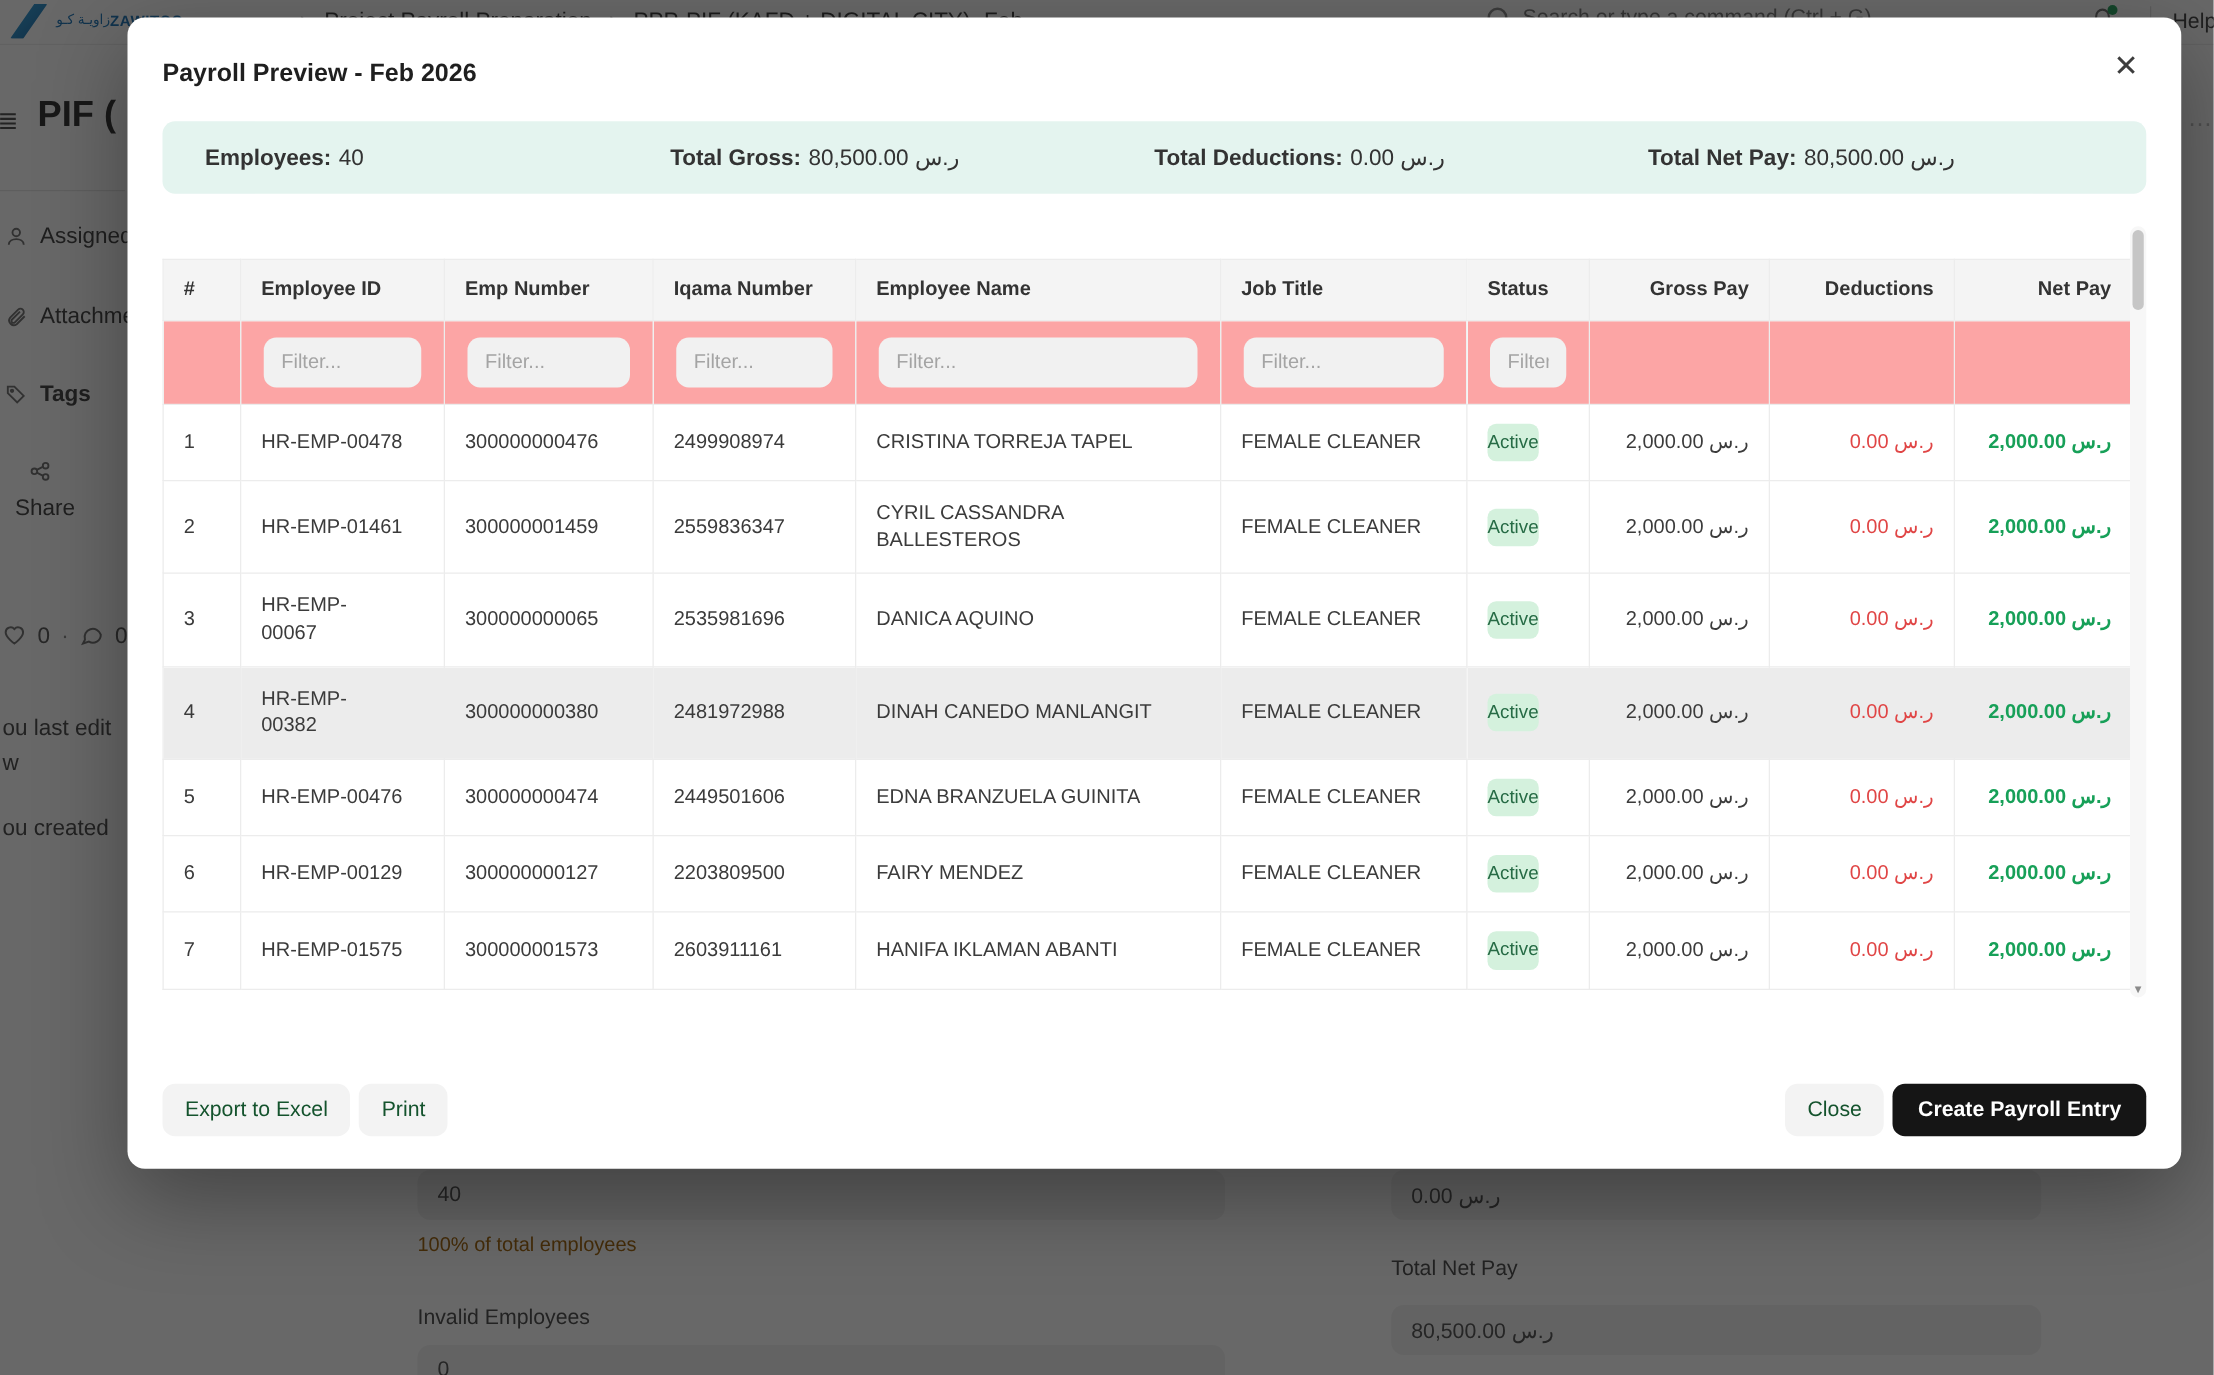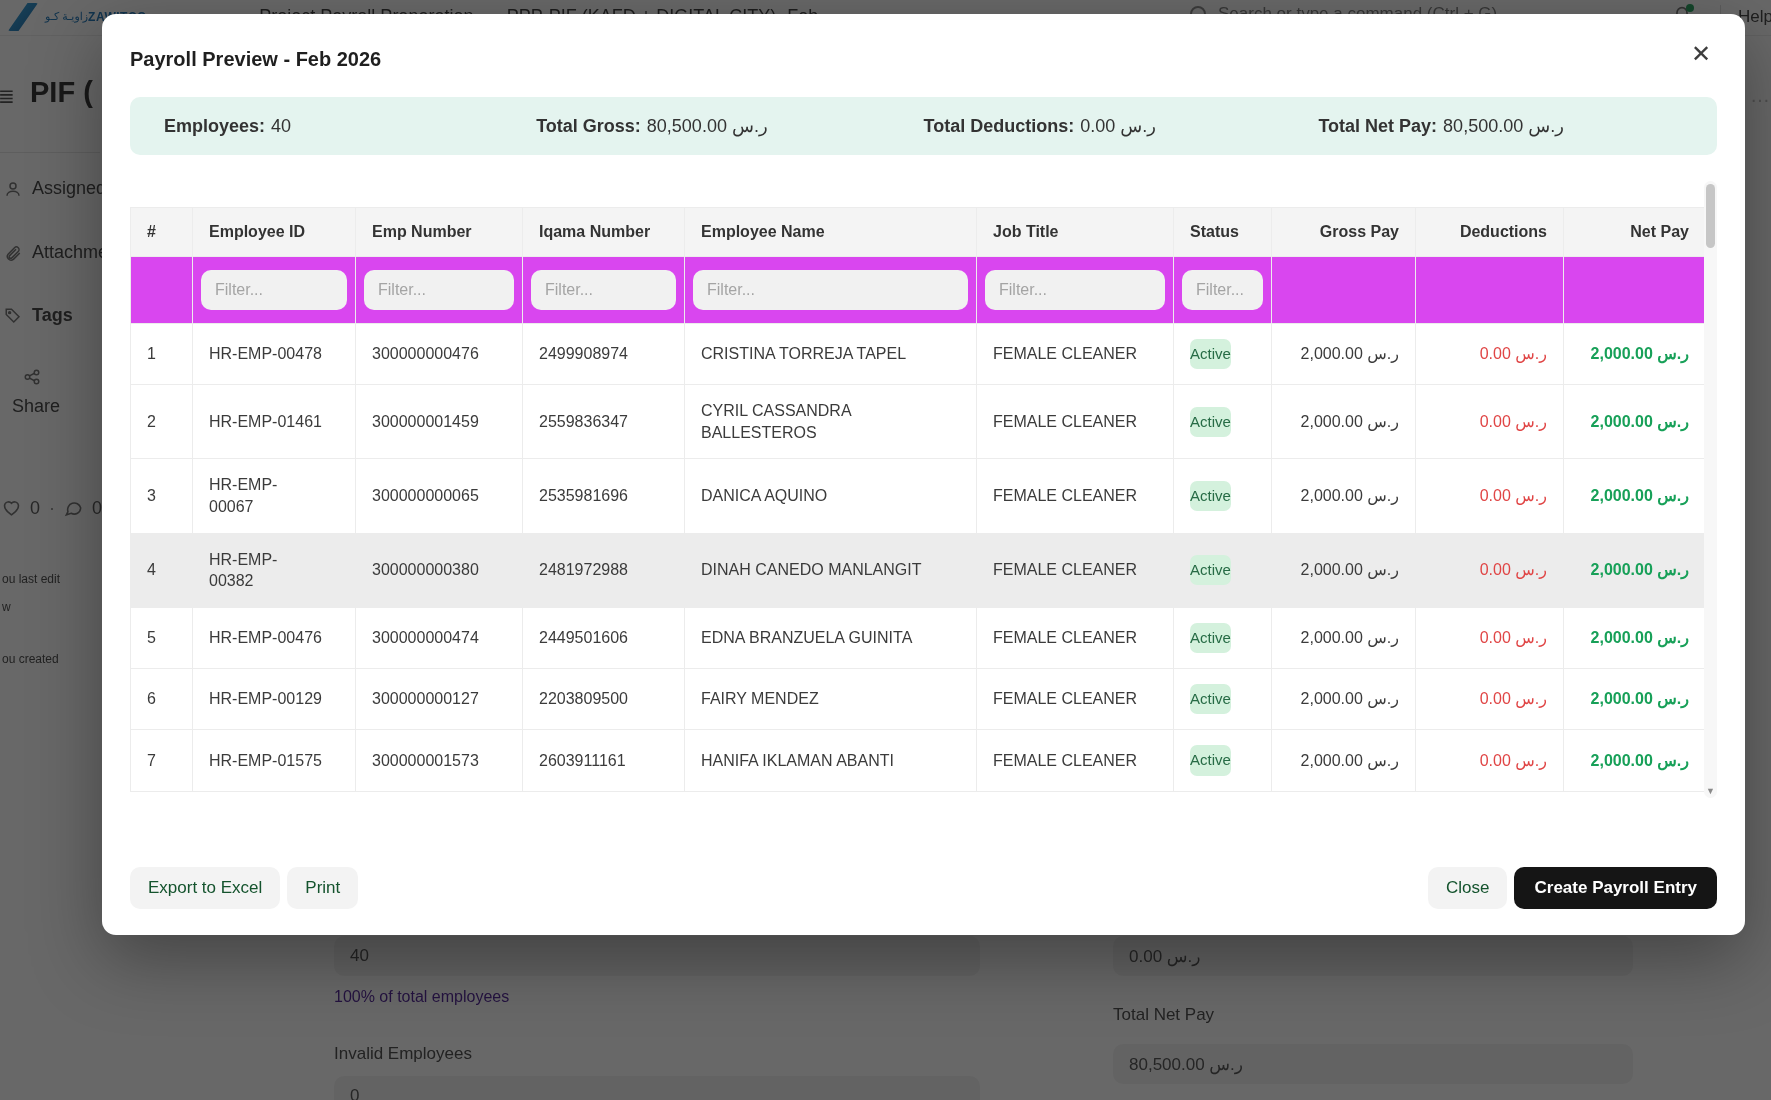--- a/index.html
+++ b/index.html
@@ -30,25 +30,25 @@
   .ellipsis-btn { position:absolute; left:1750px; top:84px; font-size:20px; color:#bdbdbd; letter-spacing:1px; }
 
   .page-heading { position:absolute; left:30px; top:76px; font-size:29px; font-weight:700; color:#2e2e2e; white-space:nowrap; }
   .heading-icon { position:absolute; left:-2px; top:84px; font-size:20px; color:#4a4a4a; }
   .heading-rule { position:absolute; left:0; top:152px; width:100px; height:1px; background:#e5e5e5; }
 
   .side-item { position:absolute; display:flex; align-items:center; gap:10px; font-size:18px; color:#3f3f3f; white-space:nowrap; }
   .side-item .ic { margin-left:-8px; display:flex; }
   .meta-row { position:absolute; display:flex; align-items:center; gap:9px; font-size:18px; color:#555; }
   .meta-dot { color:#888; }
-  .bg-smalltext { position:absolute; font-size:12px; color:#474747; white-space:nowrap; }
+  .bg-smalltext { position:absolute; font-size:18px; color:#474747; white-space:nowrap; }
 
   .field-box { position:absolute; background:#f2f2f2; border-radius:10px; height:40px; display:flex; align-items:center; padding:0 16px; font-size:17px; color:#4f4f4f; }
   .bg-label { position:absolute; font-size:17px; color:#484848; white-space:nowrap; }
-  .bg-help { position:absolute; font-size:16px; color:#4c1d95; white-space:nowrap; }
+  .bg-help { position:absolute; font-size:16px; color:#a16207; white-space:nowrap; }
 
   
   .overlay { position:absolute; inset:0; background:rgba(12,12,12,0.62); z-index:5; }
 
   
   .modal {
     position:absolute; left:102px; top:14px; width:1643px; height:921px; z-index:10;
     background:#fff; border-radius:14px; box-shadow:0 24px 70px rgba(0,0,0,.35);
     display:flex; flex-direction:column; padding:24px 28px 26px 28px;
   }
@@ -62,21 +62,21 @@
     padding:0 34px; font-size:18px; color:#333;
   }
   .summary-item { white-space:nowrap; }
   .summary-item b { font-weight:700; margin-right:6px; }
 
   .table-zone { position:relative; margin-top:52px; }
   table.payroll { width:calc(100% - 16px); border-collapse:collapse; font-size:16px; color:#3b3b3b; table-layout:fixed; }
   .payroll th, .payroll td { border:1px solid #ececec; padding:15px 16px; text-align:left; vertical-align:middle; overflow:hidden; }
   .payroll thead th { background:#f4f4f4; font-weight:700; font-size:16px; color:#333; white-space:nowrap; }
   .payroll .r { text-align:right; }
-  .filter-row td { padding:13px 8px; background:#d946ef; }
+  .filter-row td { padding:13px 18px; background:#fca5a5; }
   .filter-input {
     width:100%; height:40px; background:#f1f1f1; border:none; border-radius:10px;
     padding:0 14px; font-size:16px; color:#555; font-family:inherit; outline:none;
   }
   .filter-input::placeholder { color:#a4a4a4; }
   .payroll tbody td { white-space:pre-line; line-height:1.35; }
   .payroll tbody tr.hl td { background:#ececec; }
   .badge-active { display:inline-block; background:#d4f1dd; color:#266b45; font-size:15px; padding:5px 0; border-radius:7px; white-space:nowrap; }
   .val-gross { color:#3b3b3b; white-space:nowrap; }
   .val-red { color:#e04545; white-space:nowrap; }

